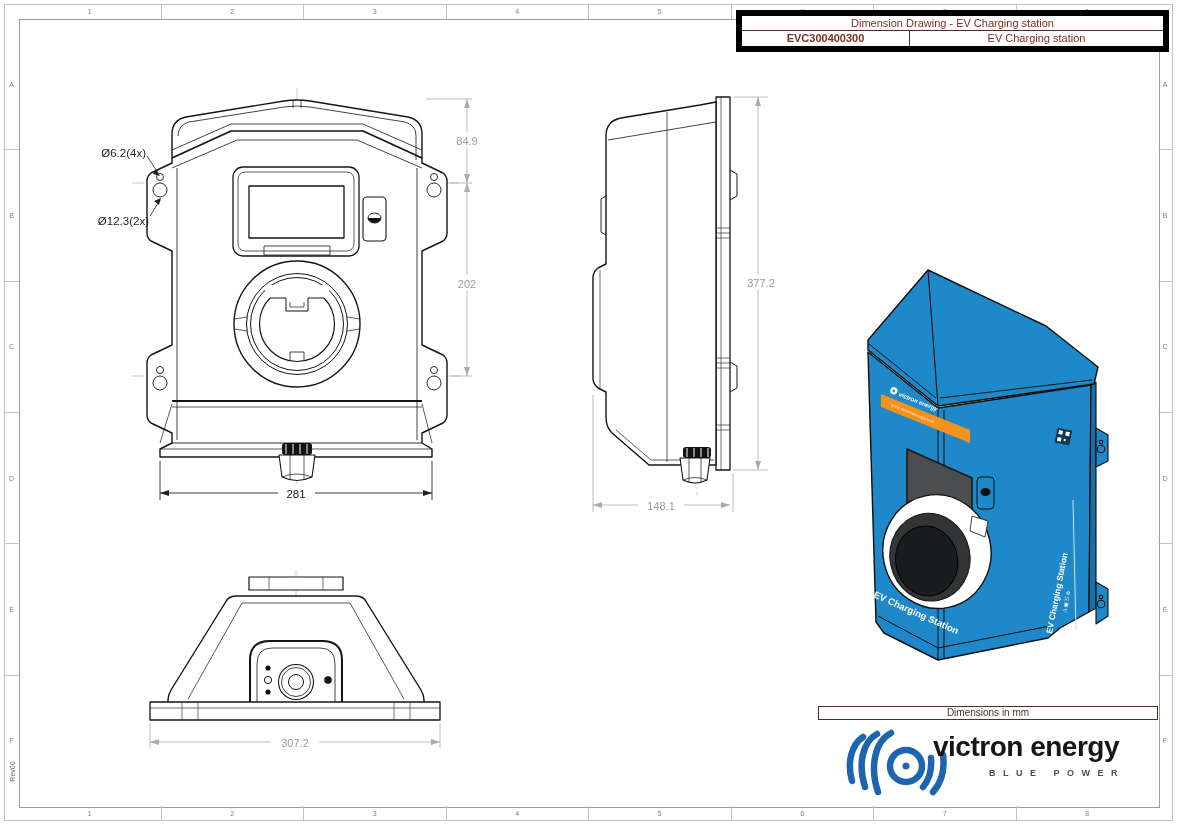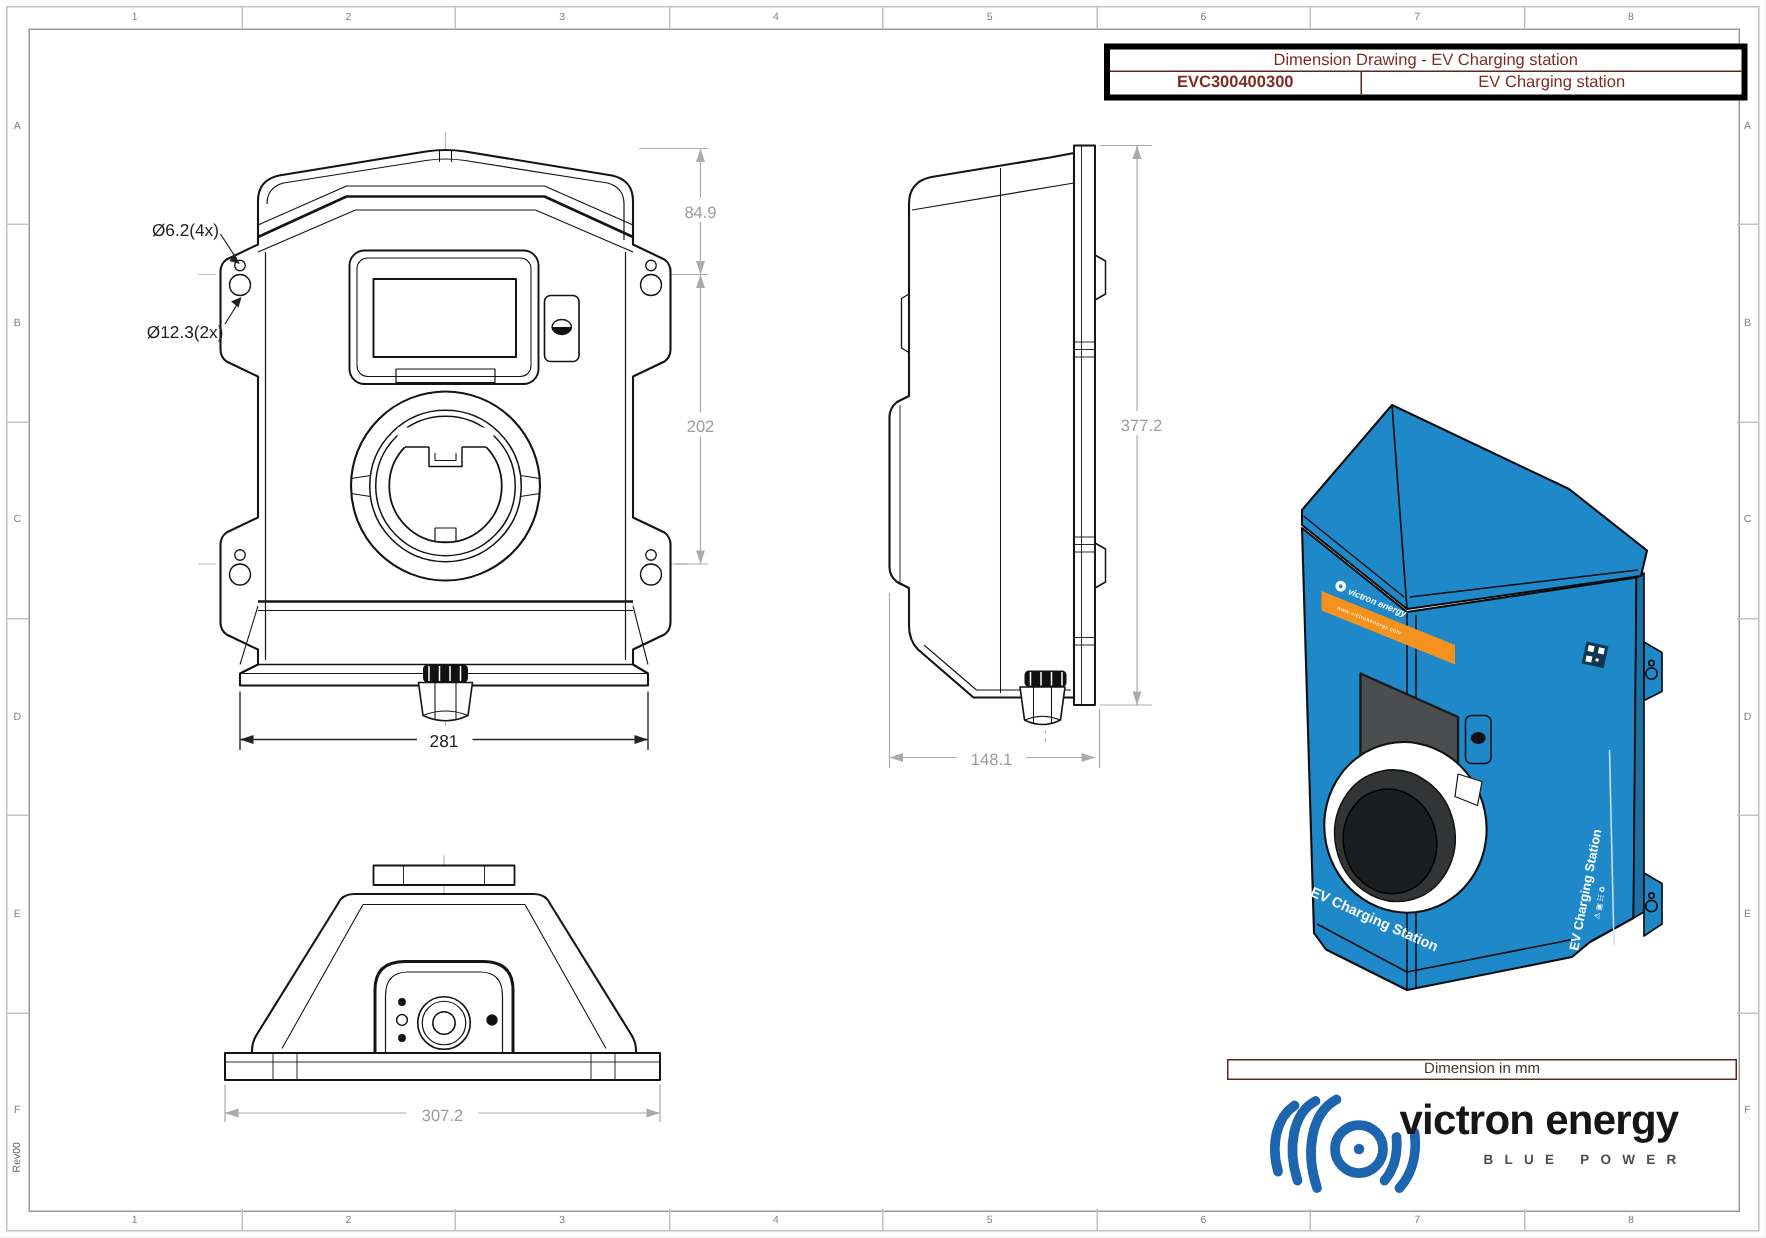--- a/index.html
+++ b/index.html
@@ -15,21 +15,21 @@
   .strip-top .gc,.strip-bottom .gc{flex:1;display:flex;align-items:center;justify-content:center;
          border-right:1px solid #c3c3c3;}
   .strip-top .gc:last-child,.strip-bottom .gc:last-child{border-right:none;}
   .strip-left{left:4px;top:19px;width:15px;height:787px;flex-direction:column;}
   .strip-right{left:1158px;top:19px;width:14px;height:787px;flex-direction:column;}
   .strip-left .gr,.strip-right .gr{flex:1;display:flex;align-items:center;justify-content:center;
          border-bottom:1px solid #c3c3c3;}
   .strip-left .gr:last-child,.strip-right .gr:last-child{border-bottom:none;}
   .rev{position:absolute;left:-10px;top:768px;width:44px;text-align:center;font-size:7px;
          color:#6b6b6b;transform:rotate(-90deg);}
-  .tb{position:absolute;left:736px;top:29px;width:421px;border:4px solid #000000;
+  .tb{position:absolute;left:736px;top:10px;width:421px;border:6px solid #000000;
       color:#7d2e22;background:#fff;}
   .tb-row1{height:14px;line-height:14px;text-align:center;font-size:11px;
       border-bottom:1px solid #5e2620;}
   .tb-row2{display:flex;height:15px;line-height:15px;font-size:11px;}
   .tb-code{width:167px;text-align:center;border-right:1px solid #5e2620;font-weight:bold;}
   .tb-name{flex:1;text-align:center;}
   .units-box{position:absolute;left:818px;top:706px;width:338px;height:12px;
       border:1px solid #5e2620;text-align:center;font-size:10px;line-height:12px;color:#3d3733;background:#fff;}
   .brand-text{position:absolute;left:933px;top:731px;font-size:28px;font-weight:bold;
       color:#161616;letter-spacing:-0.5px;}
@@ -381,17 +381,17 @@
       <path d="M852,781 C847,763 851,745 863,737"></path>
       <path d="M865,787 C858,765 862,742 877,734"></path>
       <path d="M878,792 C870,768 874,742 891,733"></path>
       <circle cx="906" cy="766" r="16"></circle>
       <circle cx="906" cy="766" r="3.5" fill="#1d66af" stroke="none"></circle>
       <path d="M923,787 C929,780 932,770 931,758"></path>
       <path d="M933,792 C941,783 945,770 943,755"></path>
     </g>
   </svg>
 
-  <div class="units-box">Dimension in mm</div>
+  <div class="units-box">Dimensions in mm</div>
   <div class="brand-text">victron energy</div>
   <div class="brand-tagline">BLUE POWER</div>
 
 </div>
 
 </body></html>

